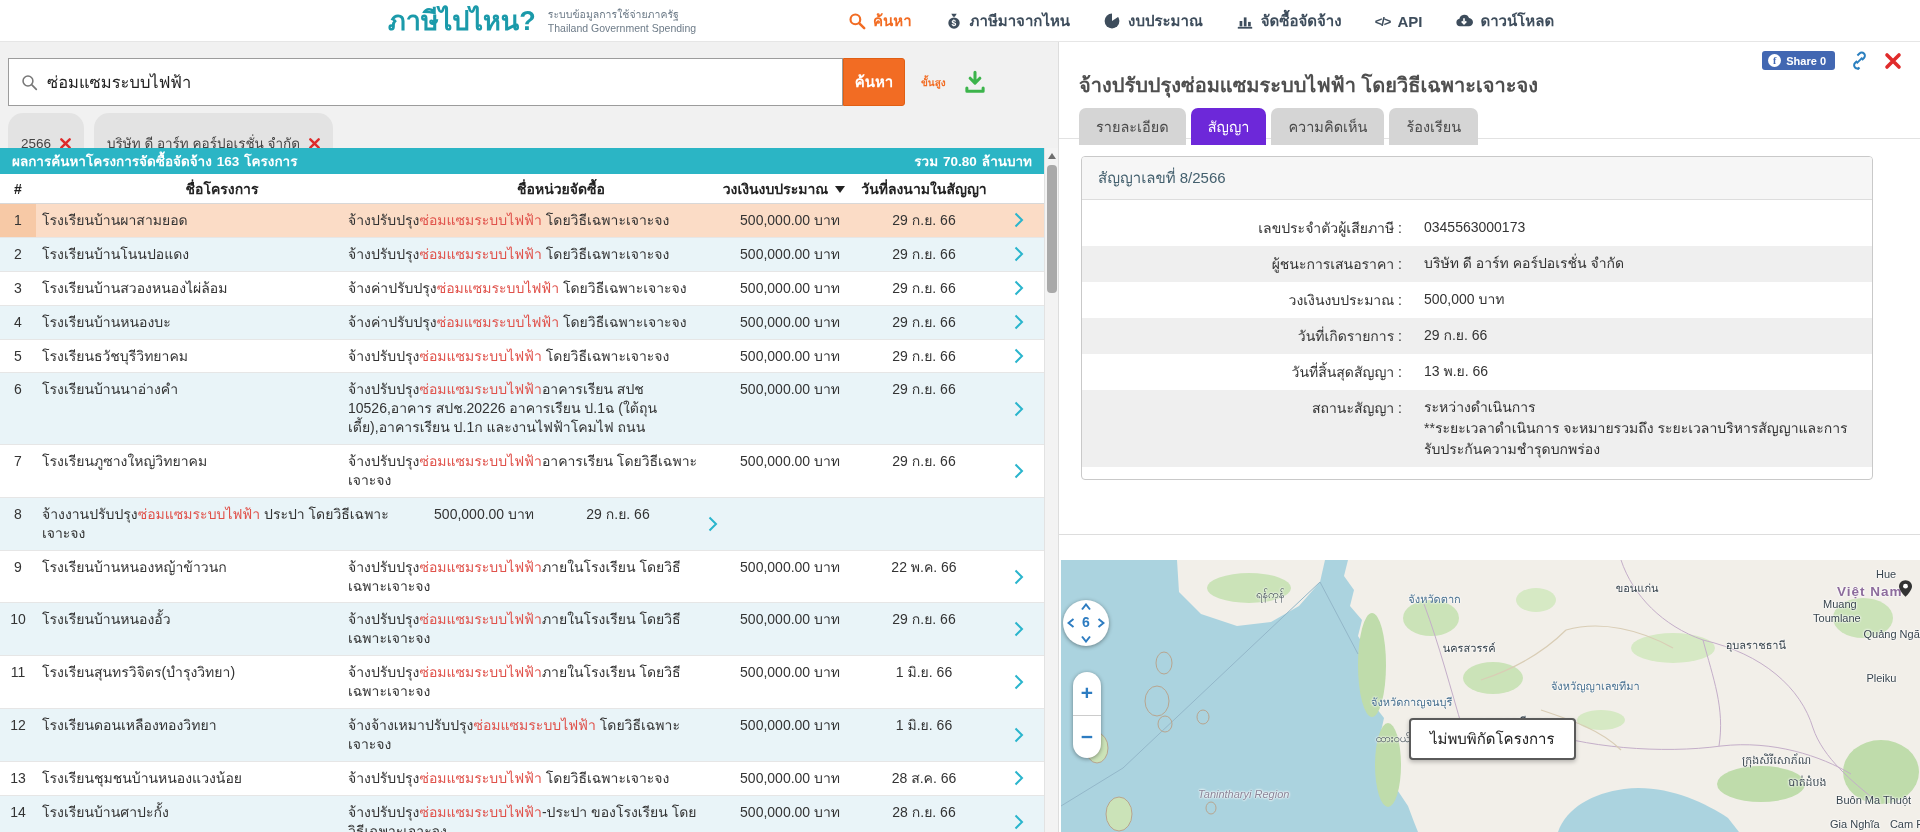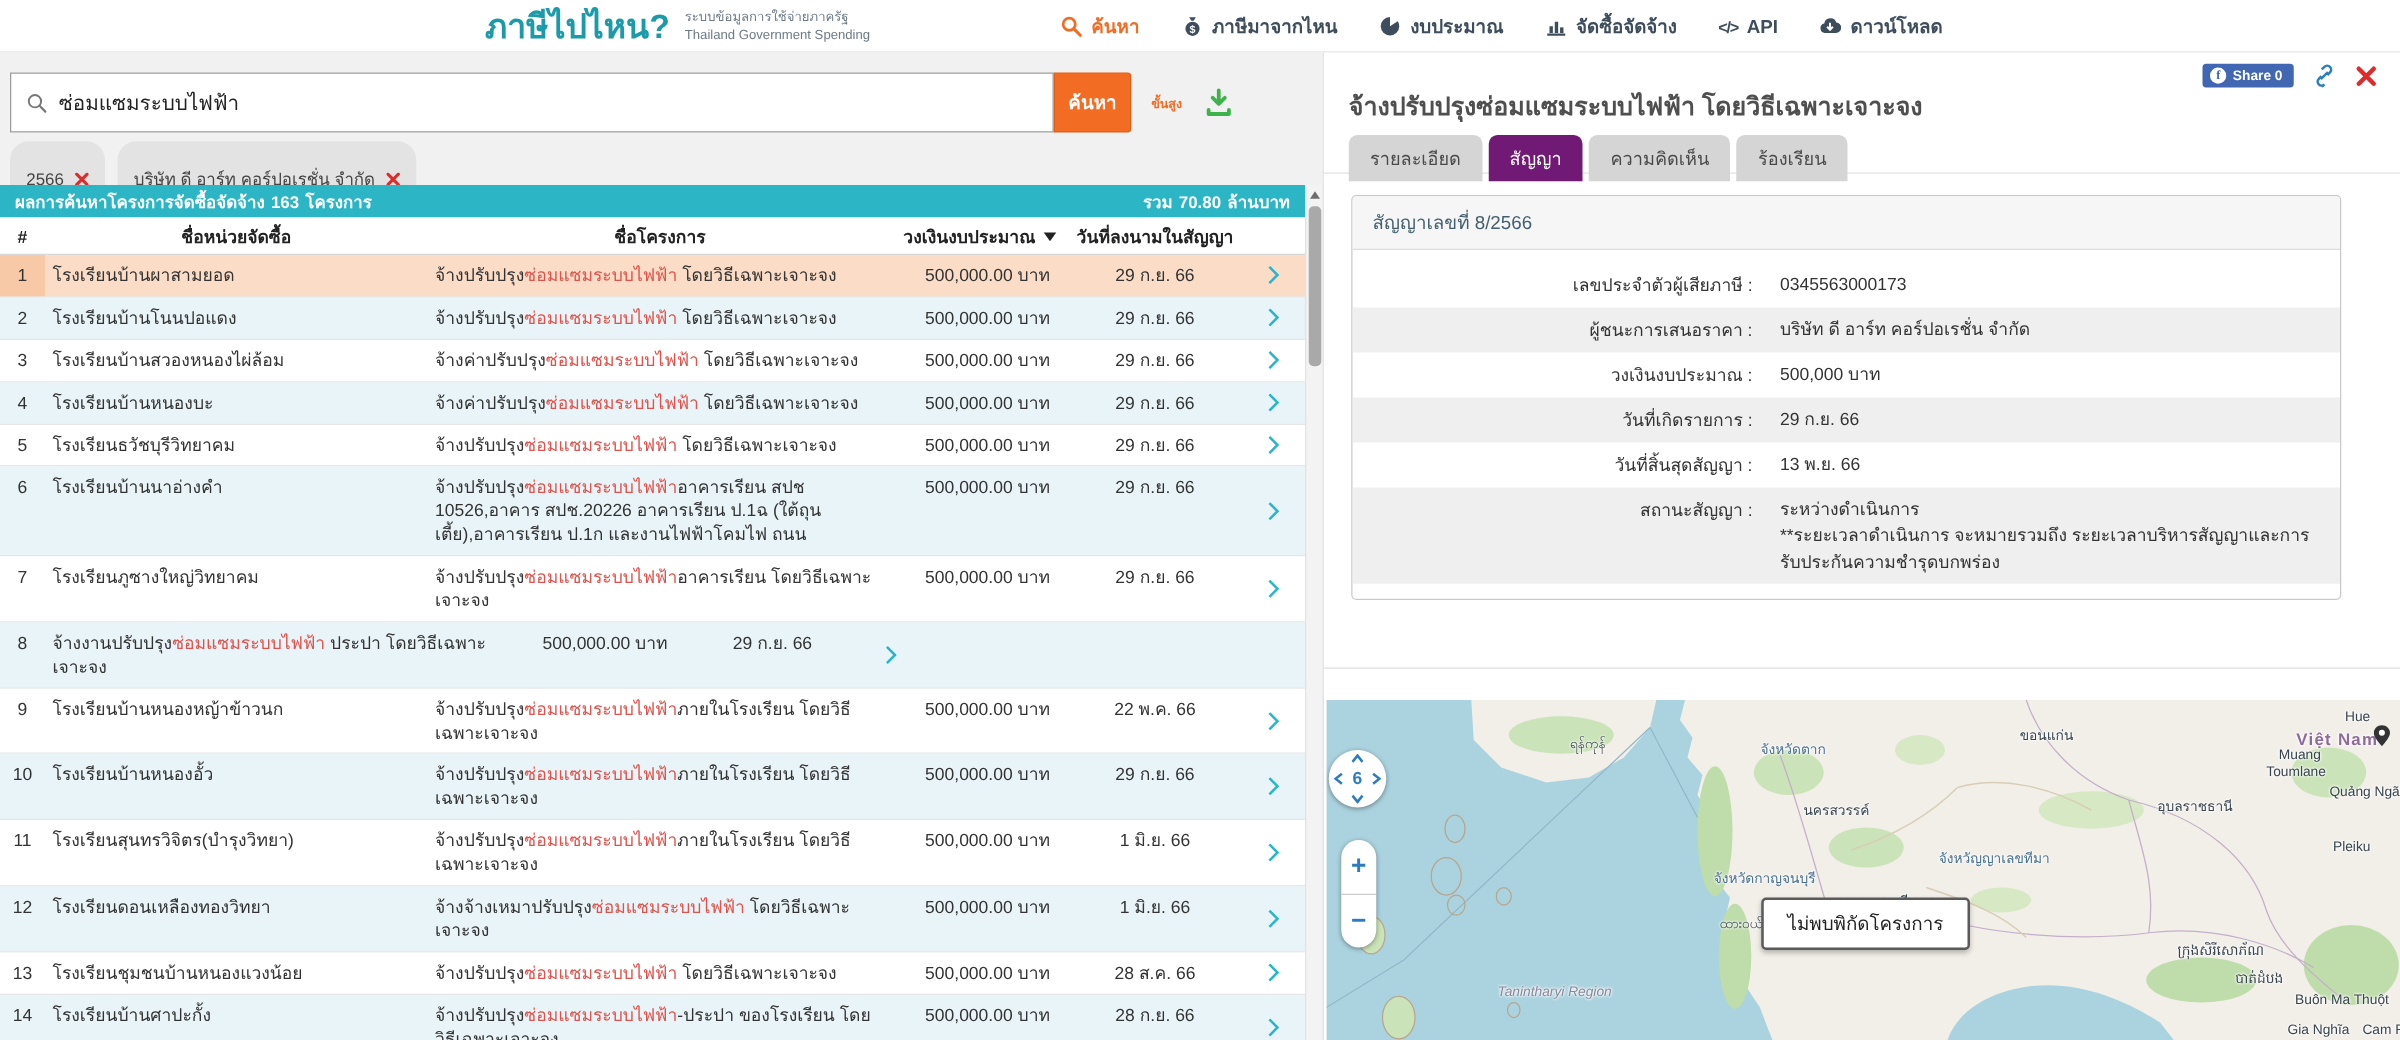--- a/index.html
+++ b/index.html
@@ -69,21 +69,21 @@
   .panel-actions { position:absolute; top:9px; right:18px; display:flex; align-items:center; gap:15px; z-index:5; }
   .fb-share { background:#4267b2; color:#fff; font-size:11px; font-weight:bold; border-radius:3px;
               padding:3px 9px 3px 6px; display:flex; align-items:center; gap:5px; cursor:pointer; }
   .fb-f { width:13px; height:13px; background:#fff; color:#4267b2; border-radius:50%; font-size:10px; font-weight:bold;
           display:flex; align-items:center; justify-content:center; font-family:"Liberation Serif",serif; }
   .icon-btn { cursor:pointer; display:inline-flex; }
 
   .detail-title { position:absolute; top:27px; left:20px; font-size:20px; color:#4f4f4f; }
   .tabs { position:absolute; top:66px; left:20px; display:flex; gap:5px; z-index:2; }
   .tab { background:#d5d5d5; color:#4a4a4a; font-size:14.5px; padding:7px 17px; border-radius:7px 7px 0 0; cursor:pointer; }
-  .tab.active { background:#701a75; color:#fff; }
+  .tab.active { background:#6d28d9; color:#fff; }
   .tab-line { position:absolute; top:96px; left:0; width:100%; border-bottom:1px solid #e2e2e2; }
 
   .card { position:absolute; top:114px; left:22px; width:792px; border:1px solid #c9c9c9; border-radius:4px; overflow:hidden; background:#fff; }
   .card-header { padding:9px 16px; font-size:15px; color:#44606e; background:#f6f6f6; border-bottom:1px solid #ddd; }
   .card-body { padding:10px 0 12px 0; }
   .field-row { display:flex; font-size:14px; color:#333; }
   .field-row.stripe { background:#efefef; }
   .field-label { width:320px; text-align:right; padding:7px 0 7px 16px; flex:0 0 auto; }
   .field-value { flex:1; padding:7px 18px 7px 22px; line-height:1.5; }
 
@@ -214,22 +214,22 @@
     </span>
     <span class="rb-right">
       <span>รวม</span>
         <b>70.80</b>
         <span>ล้านบาท</span>
     </span>
   </div>
 
   <div class="table-head">
     <div class="hcell col-no">#</div>
+    <div class="hcell col-project">ชื่อโครงการ</div>
     <div class="hcell col-agency">ชื่อหน่วยจัดซื้อ</div>
-    <div class="hcell col-project">ชื่อโครงการ</div>
     <div class="hcell col-amount"><span>วงเงินงบประมาณ</span><span class="sort-caret"></span></div>
     <div class="hcell col-date">วันที่ลงนามในสัญญา</div>
     <div class="hcell col-go"></div>
   </div>
 
   <div class="table-body">
 
       <div class="trow selected">
         <div class="cell cell-no">1</div>
         <div class="cell cell-agency">โรงเรียนบ้านผาสามยอด</div>

